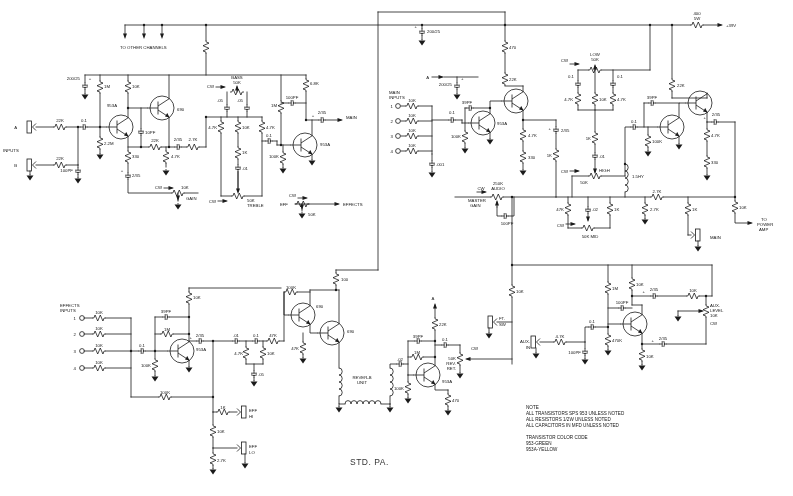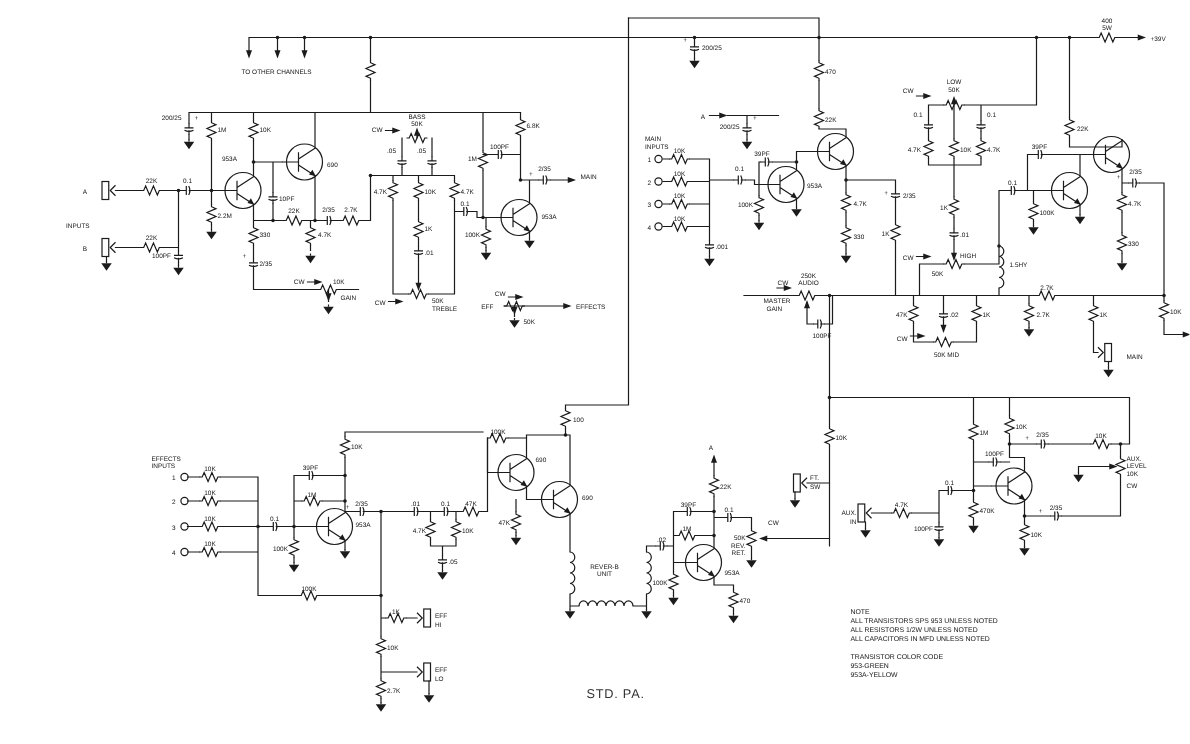--- a/index.html
+++ b/index.html
@@ -1,16 +1,16 @@
 <!DOCTYPE html>
 <html><head>
 <meta charset="utf-8">
 <style>
   html,body{margin:0;padding:0;background:#fff;}
-  .wrap{width:658px;height:496px;background:#fff;position:relative;margin-left:41px;}
+  .wrap{width:658px;height:496px;background:#fff;position:relative;}
   svg{display:block;}
   .w{fill:none;stroke:#1b1b1b;stroke-width:0.8;stroke-linecap:square;}
   .sym{fill:none;stroke:#1b1b1b;stroke-width:0.8;}
   .fil{fill:#1b1b1b;stroke:none;}
   .dot{fill:#1b1b1b;stroke:none;}
   .t{font-family:"Liberation Sans",sans-serif;font-size:4.3px;fill:#151515;}
   .tn{font-family:"Liberation Sans",sans-serif;font-size:4.6px;fill:#151515;}
   .big{font-family:"Liberation Sans",sans-serif;font-size:8.5px;fill:#333;letter-spacing:0.5px;}
 </style>
 </head>

